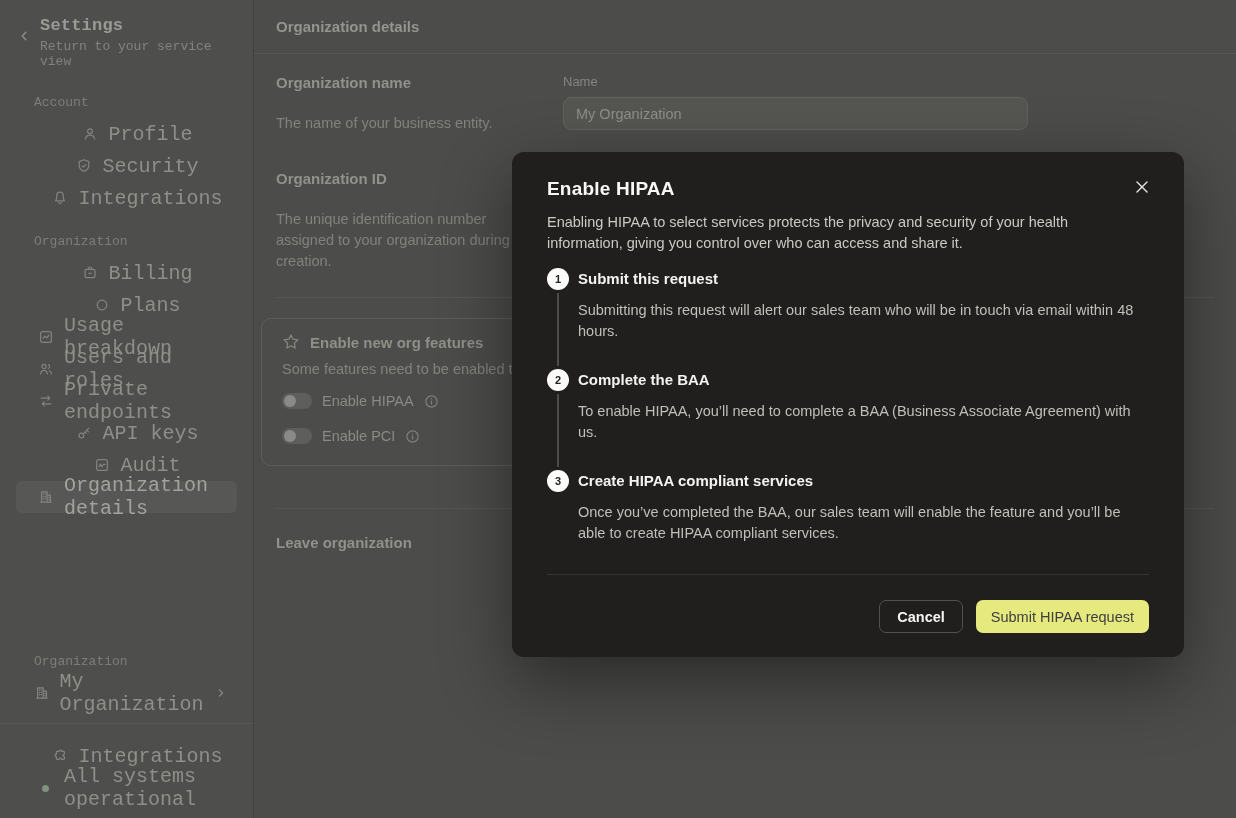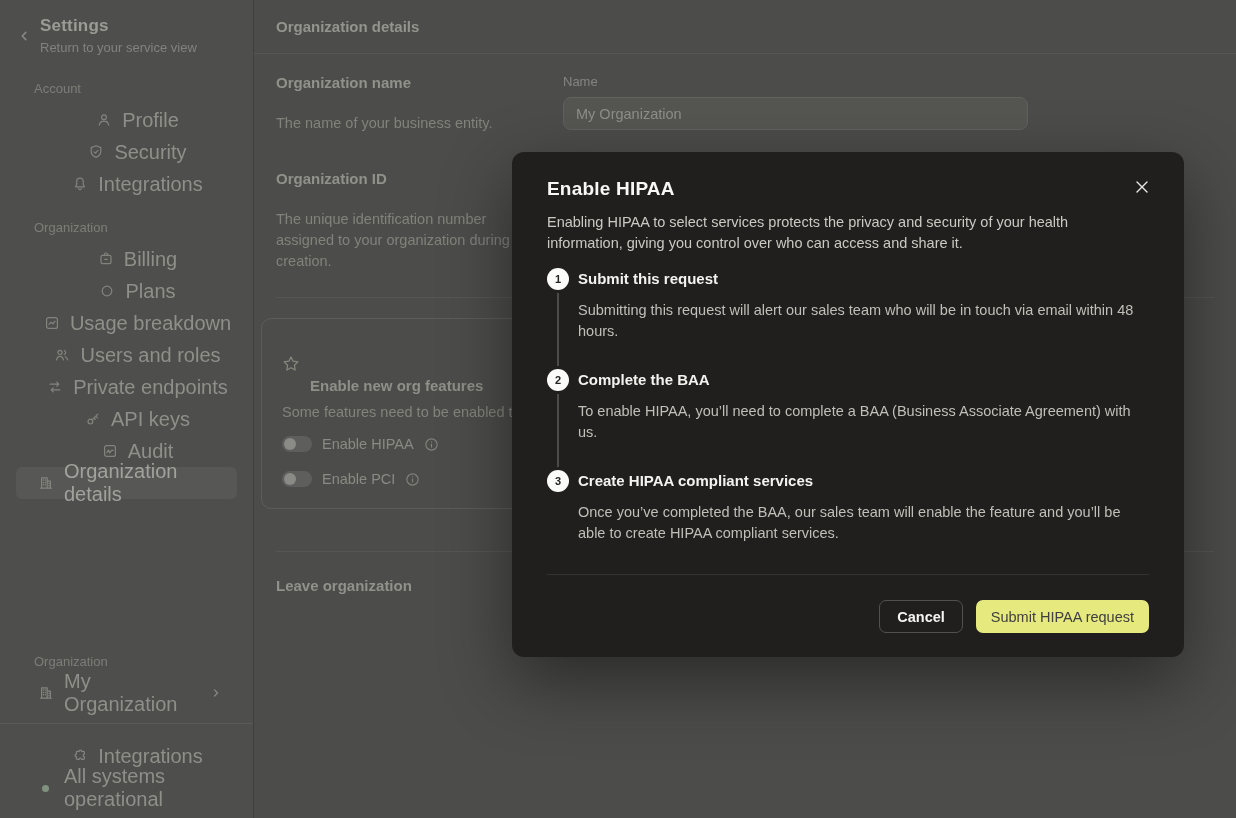--- a/index.html
+++ b/index.html
@@ -2,21 +2,21 @@
 <html><head>
 <meta charset="utf-8">
 <style>
   * { margin:0; padding:0; box-sizing:border-box; }
   html,body { width:1236px; height:818px; overflow:hidden; background:#4e4e4c;
     font-family:"Liberation Sans","DejaVu Sans",sans-serif; }
 
   
   .sidebar { position:absolute; left:0; top:0; width:254px; height:818px;
     background:#4e4e4c; border-right:1px solid rgba(0,0,0,0.18);
-    display:flex; flex-direction:column; }
+    display:flex; flex-direction:column;font-family:Liberation Mono, monospace; }
   .sb-header { display:flex; padding:16px 16px 6px 16px; gap:8px; }
   .sb-back { width:16px; padding-top:12px; color:#8a8a85; cursor:pointer; flex:none; }
   .sb-title { font-size:17px; font-weight:700; color:#9b9b96; letter-spacing:.2px; }
   .sb-subtitle { font-size:13px; color:#82827e; margin-top:4px; }
   .sb-section-label { font-size:13px; color:#7d7d78; margin:20px 0 8px 34px; }
   .sb-item { display:flex; align-items:center; gap:10px; height:32px;
     margin:0 16px; padding-left:22px; border-radius:6px; color:#8f8f8a;
     font-size:20px; cursor:pointer;justify-content:center; }
   .sb-item .ico { width:16px; height:16px; color:#83837e; flex:none; display:flex; }
   .sb-item.selected { background:#575755; color:#a2a29d; }
@@ -39,21 +39,21 @@
   .field-input { margin-top:8px; width:465px; height:33px; background:#555552;
     border:1px solid #616160; border-radius:8px; padding:0 12px; font-size:14.5px;
     color:#8f8f8a; font-family:inherit; outline:none; }
   .hr { border-top:1px solid rgba(255,255,255,0.06); }
 
   .card { margin-left:-15px; margin-top:20px; width:767px;
     border:1px solid rgba(255,255,255,0.09); border-radius:10px;
     padding:14px 20px 18px 20px; }
   .card-title-row { display:flex; align-items:center; gap:10px; color:#8f8f89; }
   .card-title-row .ico { color:#88887f; display:flex; }
-  .card-title { font-size:15px; font-weight:700;margin-top:44px; }
+  .card-title { font-size:15px; font-weight:700; }
   .card-desc { margin-top:10px; font-size:14.5px; color:#83837d; white-space:nowrap; overflow:hidden; }
   .toggle-row { display:flex; align-items:center; gap:10px; margin-top:13px; height:22px; }
   .toggle { width:30px; height:16px; border-radius:8px; background:#5e5e5c; position:relative;
     flex:none; cursor:pointer; }
   .toggle .knob { position:absolute; left:2px; top:2px; width:12px; height:12px;
     border-radius:50%; background:#8a8a86; }
   .toggle-label { font-size:14.5px; color:#8a8a84; }
   .info-ico { width:15px; height:15px; color:#82827c; display:flex; cursor:pointer; }
 
   

